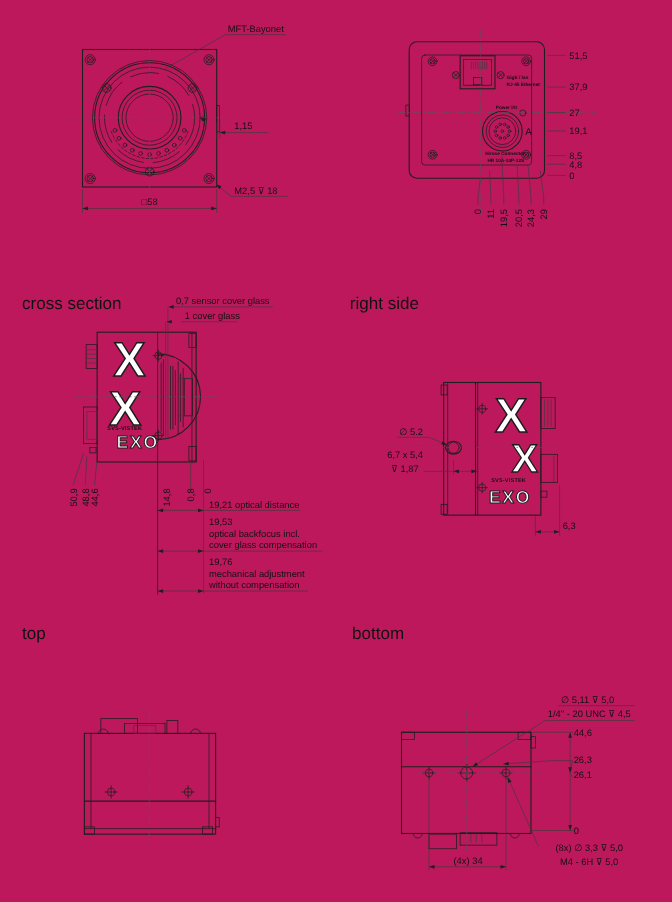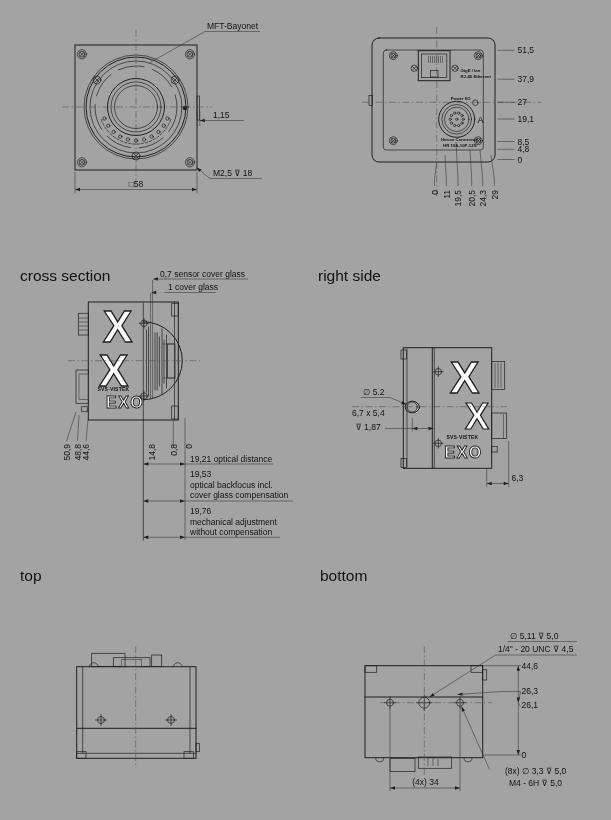--- a/index.html
+++ b/index.html
@@ -1,17 +1,17 @@
 <!DOCTYPE html>
 <html><head>
 <meta charset="utf-8">
 <style>
   html,body{margin:0;padding:0;background:#fff;}
   .page{
-    position:relative;width:611px;height:820px;background:#a3a3a3;
+    position:relative;width:611px;height:820px;background:#be185d;
     font-family:"Liberation Sans", sans-serif;overflow:hidden;
   }
   .view{position:absolute;}
   svg text{fill:#111;}
   .ln{stroke:#1f1f1f;stroke-width:1;fill:none;stroke-linecap:square;}
   .ln2{stroke:#1f1f1f;stroke-width:0.7;fill:none;stroke-linecap:square;}
   .thin{stroke:#3a3a3a;stroke-width:0.6;fill:none;}
   .cl{stroke:#555;stroke-width:0.6;fill:none;stroke-dasharray:7 2.5 1.5 2.5;}
   .dim{font-size:8.5px;}
   .title{font-size:15.5px;}

